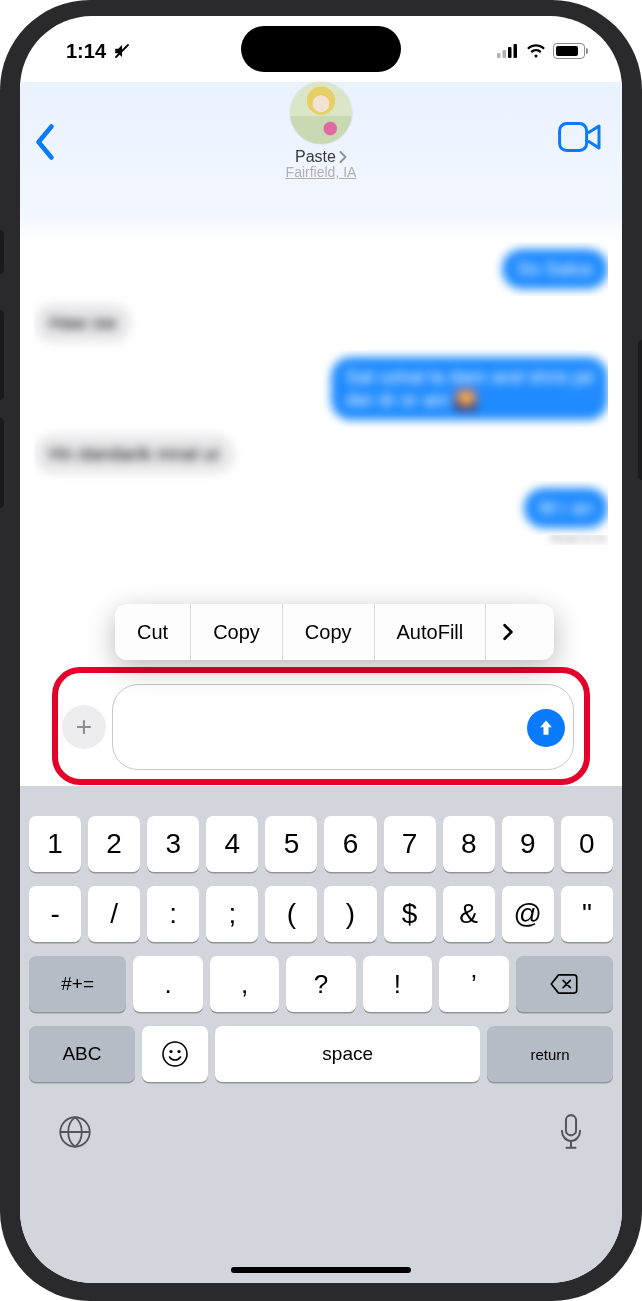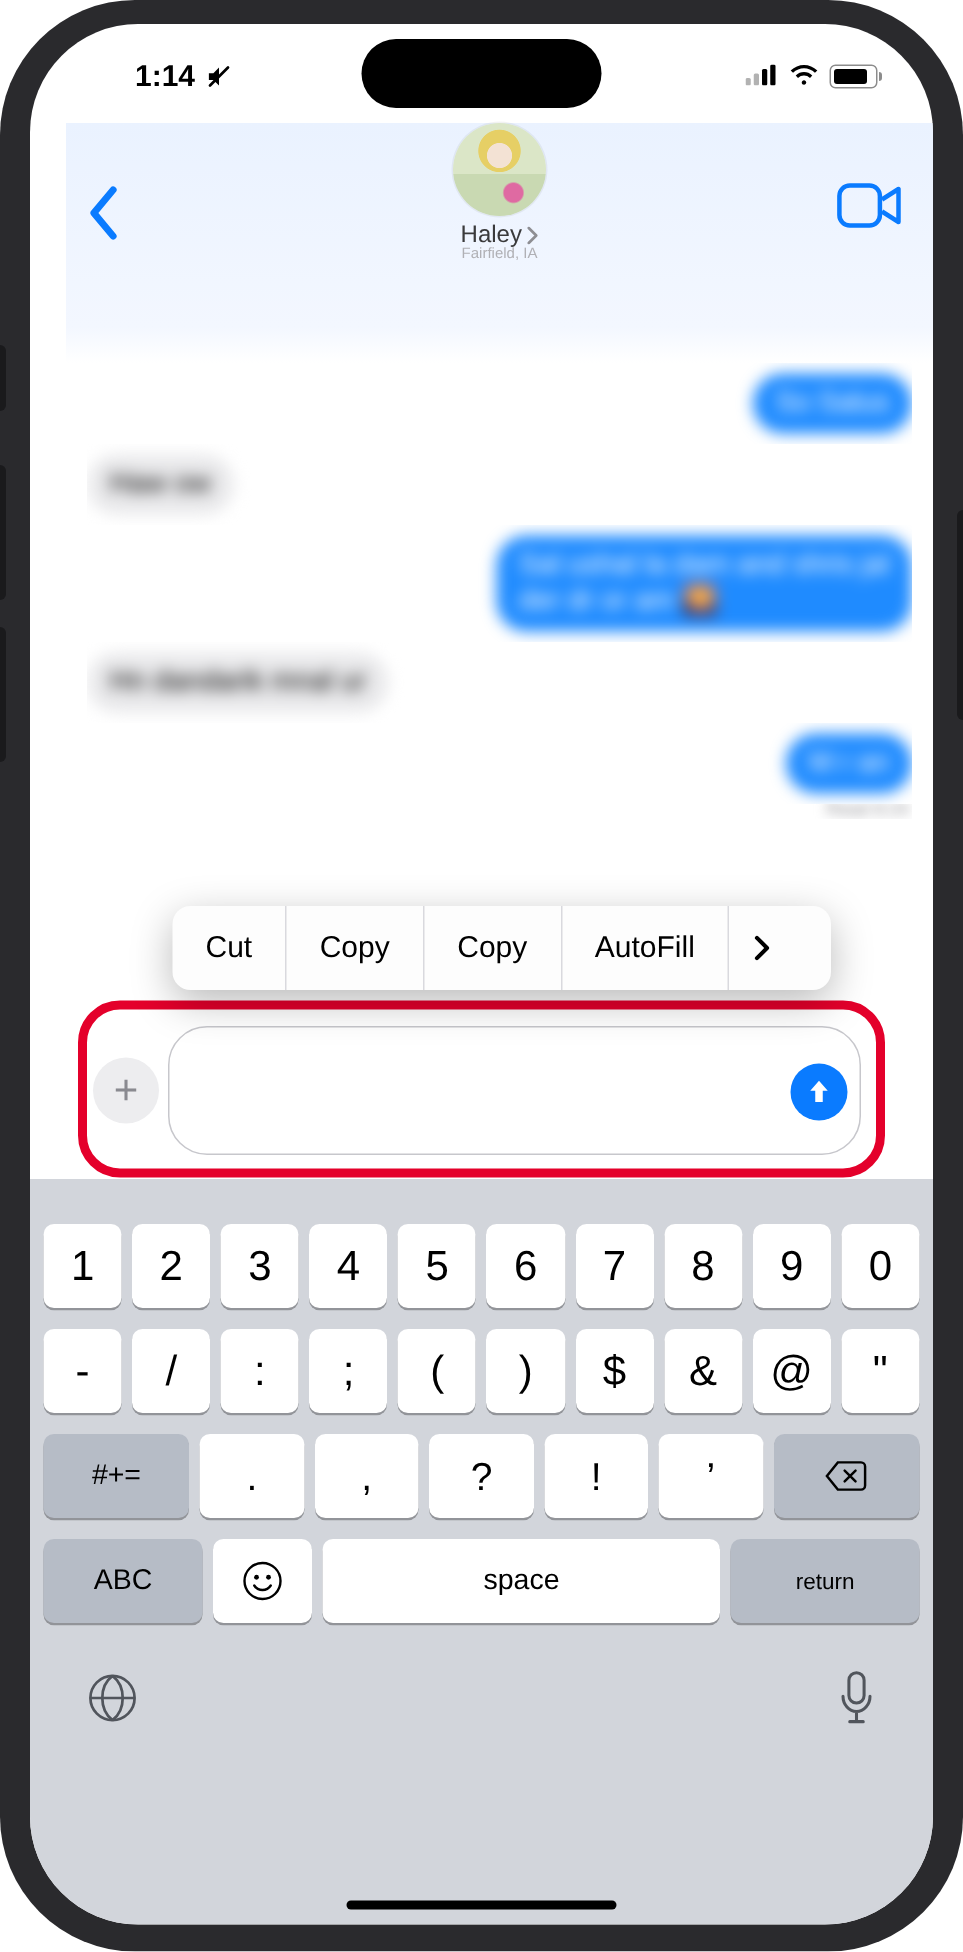--- a/index.html
+++ b/index.html
@@ -1,20 +1,20 @@
 <!DOCTYPE html>
 <html><head>
 <meta charset="utf-8">
 <style>
   * { margin:0; padding:0; box-sizing:border-box; font-family:-apple-system,"SF Pro Text","Helvetica Neue",Arial,sans-serif; -webkit-font-smoothing:antialiased; }
   body { width:642px; height:1301px; background:#fff; position:relative; overflow:hidden; }
 
   
   .phone { position:absolute; inset:0; background:#2a2a2d; border-radius:90px; }
-  .screen { position:absolute; left:20px; right:20px; top:16px; bottom:18px; background:#fff; border-radius:72px; overflow:hidden;padding-left:24px; }
+  .screen { position:absolute; left:20px; right:20px; top:16px; bottom:18px; background:#fff; border-radius:72px; overflow:hidden; }
   .side-btn { position:absolute; background:#1a1a1c; border-radius:4px; }
   .sb1 { left:-4px; top:230px; width:8px; height:44px; }
   .sb2 { left:-4px; top:310px; width:8px; height:90px; }
   .sb3 { left:-4px; top:418px; width:8px; height:90px; }
   .sb4 { right:-4px; top:340px; width:8px; height:140px; }
   .island { position:absolute; left:50%; top:26px; transform:translateX(-50%); width:160px; height:46px; background:#000; border-radius:30px; z-index:50; }
 
   
   .status { display:flex; justify-content:space-between; align-items:center; height:62px; padding:8px 34px 0 46px; font-size:20px; font-weight:600; color:#000; }
   .status-left { display:flex; align-items:center; gap:6px; }
@@ -31,21 +31,21 @@
   .nav .back { position:absolute; left:14px; top:42px; }
   .nav .video { position:absolute; right:20px; top:40px; }
   .avatar { width:62px; height:62px; border-radius:50%; margin:4px auto 4px; background:
       radial-gradient(circle at 50% 35%, #f3e2d4 0 16%, transparent 17%),
       radial-gradient(circle at 50% 30%, #e6cf65 0 26%, transparent 27%),
       radial-gradient(circle at 65% 75%, #df6aa2 0 10%, transparent 12%),
       linear-gradient(180deg,#dbe6c7 0 55%,#c9d9b2 55% 100%);
       box-shadow:0 0 0 1px rgba(0,0,0,.05);
   }
   .contact-row { display:inline-flex; align-items:center; gap:2px; font-size:16px; color:#3a3a3c; }
-  .contact-loc { font-size:10px; color:#b0b0b5; margin-top:-2px; }
+  .contact-loc { font-size:14px; color:#b0b0b5; margin-top:-2px;text-decoration:underline; }
 
   
   .convo { padding:0 14px 6px; }
   .bubble { border-radius:20px; padding:9px 15px; margin:7px 0; display:inline-block; font-size:19px; filter:blur(5px); }
   .sent { background:#1f8bff; color:#fff; float:right; clear:both; }
   .recv { background:#e9e9eb; color:#000; float:left; clear:both; }
   .row { overflow:hidden; }
   .tiny-reaction { float:right; clear:both; font-size:12px; color:#8e8e93; margin-top:-4px; margin-right:2px; filter:blur(4px); }
 
   
@@ -140,21 +140,21 @@
           </svg>
       </span>
       <span class="video">
         <svg width="44" height="30" viewBox="0 0 44 30" fill="none">
             <rect x="1.6" y="1.6" width="27" height="26.8" rx="7" stroke="#0a7bff" stroke-width="3"></rect>
             <path d="M30 11l11-7v22l-11-7" stroke="#0a7bff" stroke-width="3" stroke-linejoin="round" fill="none"></path>
           </svg>
       </span>
       <div class="avatar"></div>
       <div class="contact-row">
-        <span>Haley</span>
+        <span>Paste</span>
         <svg width="9" height="12" viewBox="0 0 8 12">
             <path d="M2 1l5 5-5 5" fill="none" stroke="#8e8e93" stroke-width="1.8" stroke-linecap="round" stroke-linejoin="round"></path>
           </svg>
       </div>
       <div class="contact-loc">Fairfield, IA</div>
     </div>
 
     <div class="convo">
       <div class="row">
           <div class="bubble sent">So Salus</div>

